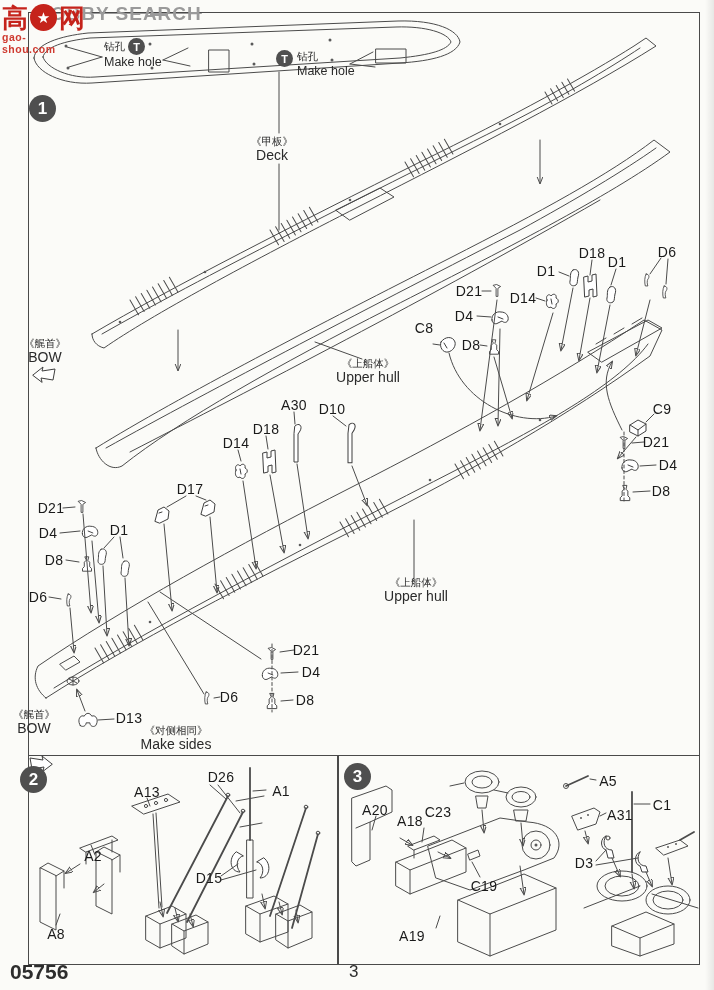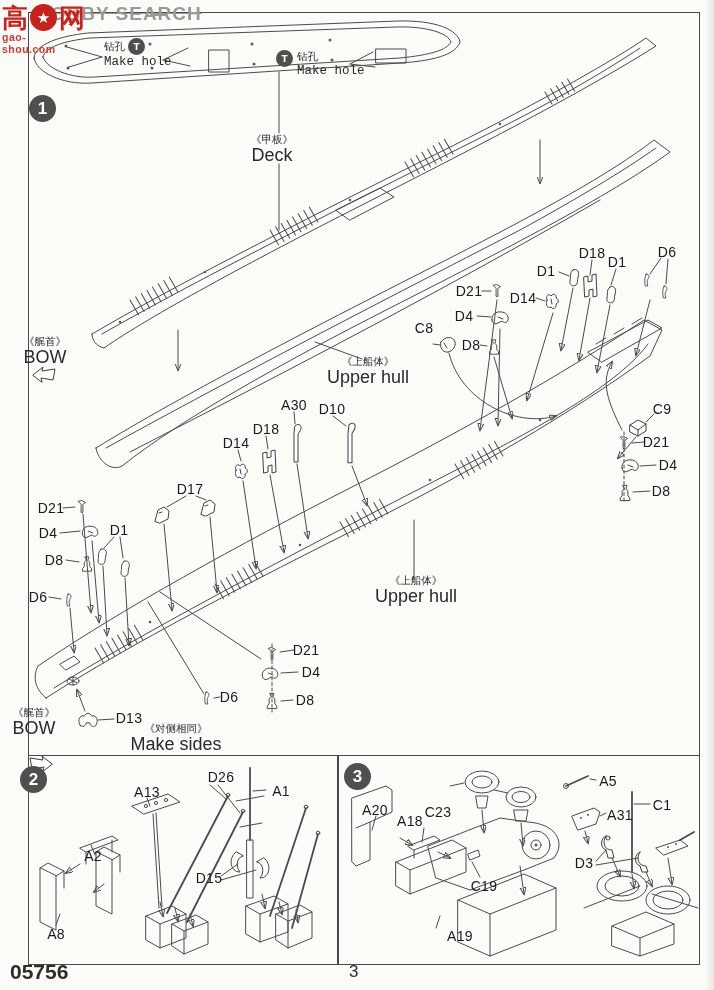--- a/index.html
+++ b/index.html
@@ -30,22 +30,22 @@
   .badge{position:absolute;width:27px;height:27px;border-radius:50%;background:#4f4f4f;
         color:#fff;font-weight:bold;font-size:17px;display:flex;align-items:center;
         justify-content:center;z-index:4;}
 
   
   .pl{position:absolute;transform:translate(-50%,-50%);font-size:14px;color:#1a1a1a;
         white-space:nowrap;z-index:3;letter-spacing:0.3px;}
   .ann{position:absolute;transform:translate(-50%,-50%);text-align:center;z-index:3;
         color:#2a2a2a;line-height:1.15;white-space:nowrap;}
   .ann .cn{display:block;font-size:10.5px;}
-  .ann .en{display:block;font-size:18px;}
-  .mh{position:absolute;z-index:3;color:#2a2a2a;font-family:Liberation Mono, monospace;}
+  .ann .en{display:block;font-size:14px;}
+  .mh{position:absolute;z-index:3;color:#2a2a2a;}
   .mh-row{display:flex;align-items:center;gap:3px;}
   .mh-cn{font-size:10.5px;}
   .mh-en{font-size:12.5px;}
   .tbadge{width:17px;height:17px;border-radius:50%;background:#4f4f4f;color:#fff;
         font-size:11px;font-weight:bold;display:inline-flex;align-items:center;
         justify-content:center;flex:0 0 auto;}
   .mh2{display:flex;gap:4px;align-items:flex-start;}
   .mh2 .mh-col span{display:block;}
 
   .kitnum{position:absolute;left:10px;top:960px;font-size:21px;font-weight:bold;color:#2d2d2d;z-index:3;}
@@ -481,19 +481,19 @@
   <div class="pl" style="left:56px;top:934px">A8</div>
 
   <div class="pl" style="left:438px;top:812px">C23</div>
   <div class="pl" style="left:608px;top:781px">A5</div>
   <div class="pl" style="left:375px;top:810px">A20</div>
   <div class="pl" style="left:410px;top:821px">A18</div>
   <div class="pl" style="left:620px;top:815px">A31</div>
   <div class="pl" style="left:662px;top:805px">C1</div>
   <div class="pl" style="left:584px;top:863px">D3</div>
   <div class="pl" style="left:484px;top:886px">C19</div>
-  <div class="pl" style="left:460px;top:936px">A19</div>
+  <div class="pl" style="left:412px;top:936px">A19</div>
 
   <div class="kitnum">05756</div>
   <div class="pagenum">3</div>
 
   <div class="edge-shade"></div>
 </div>
 
 </body></html>

